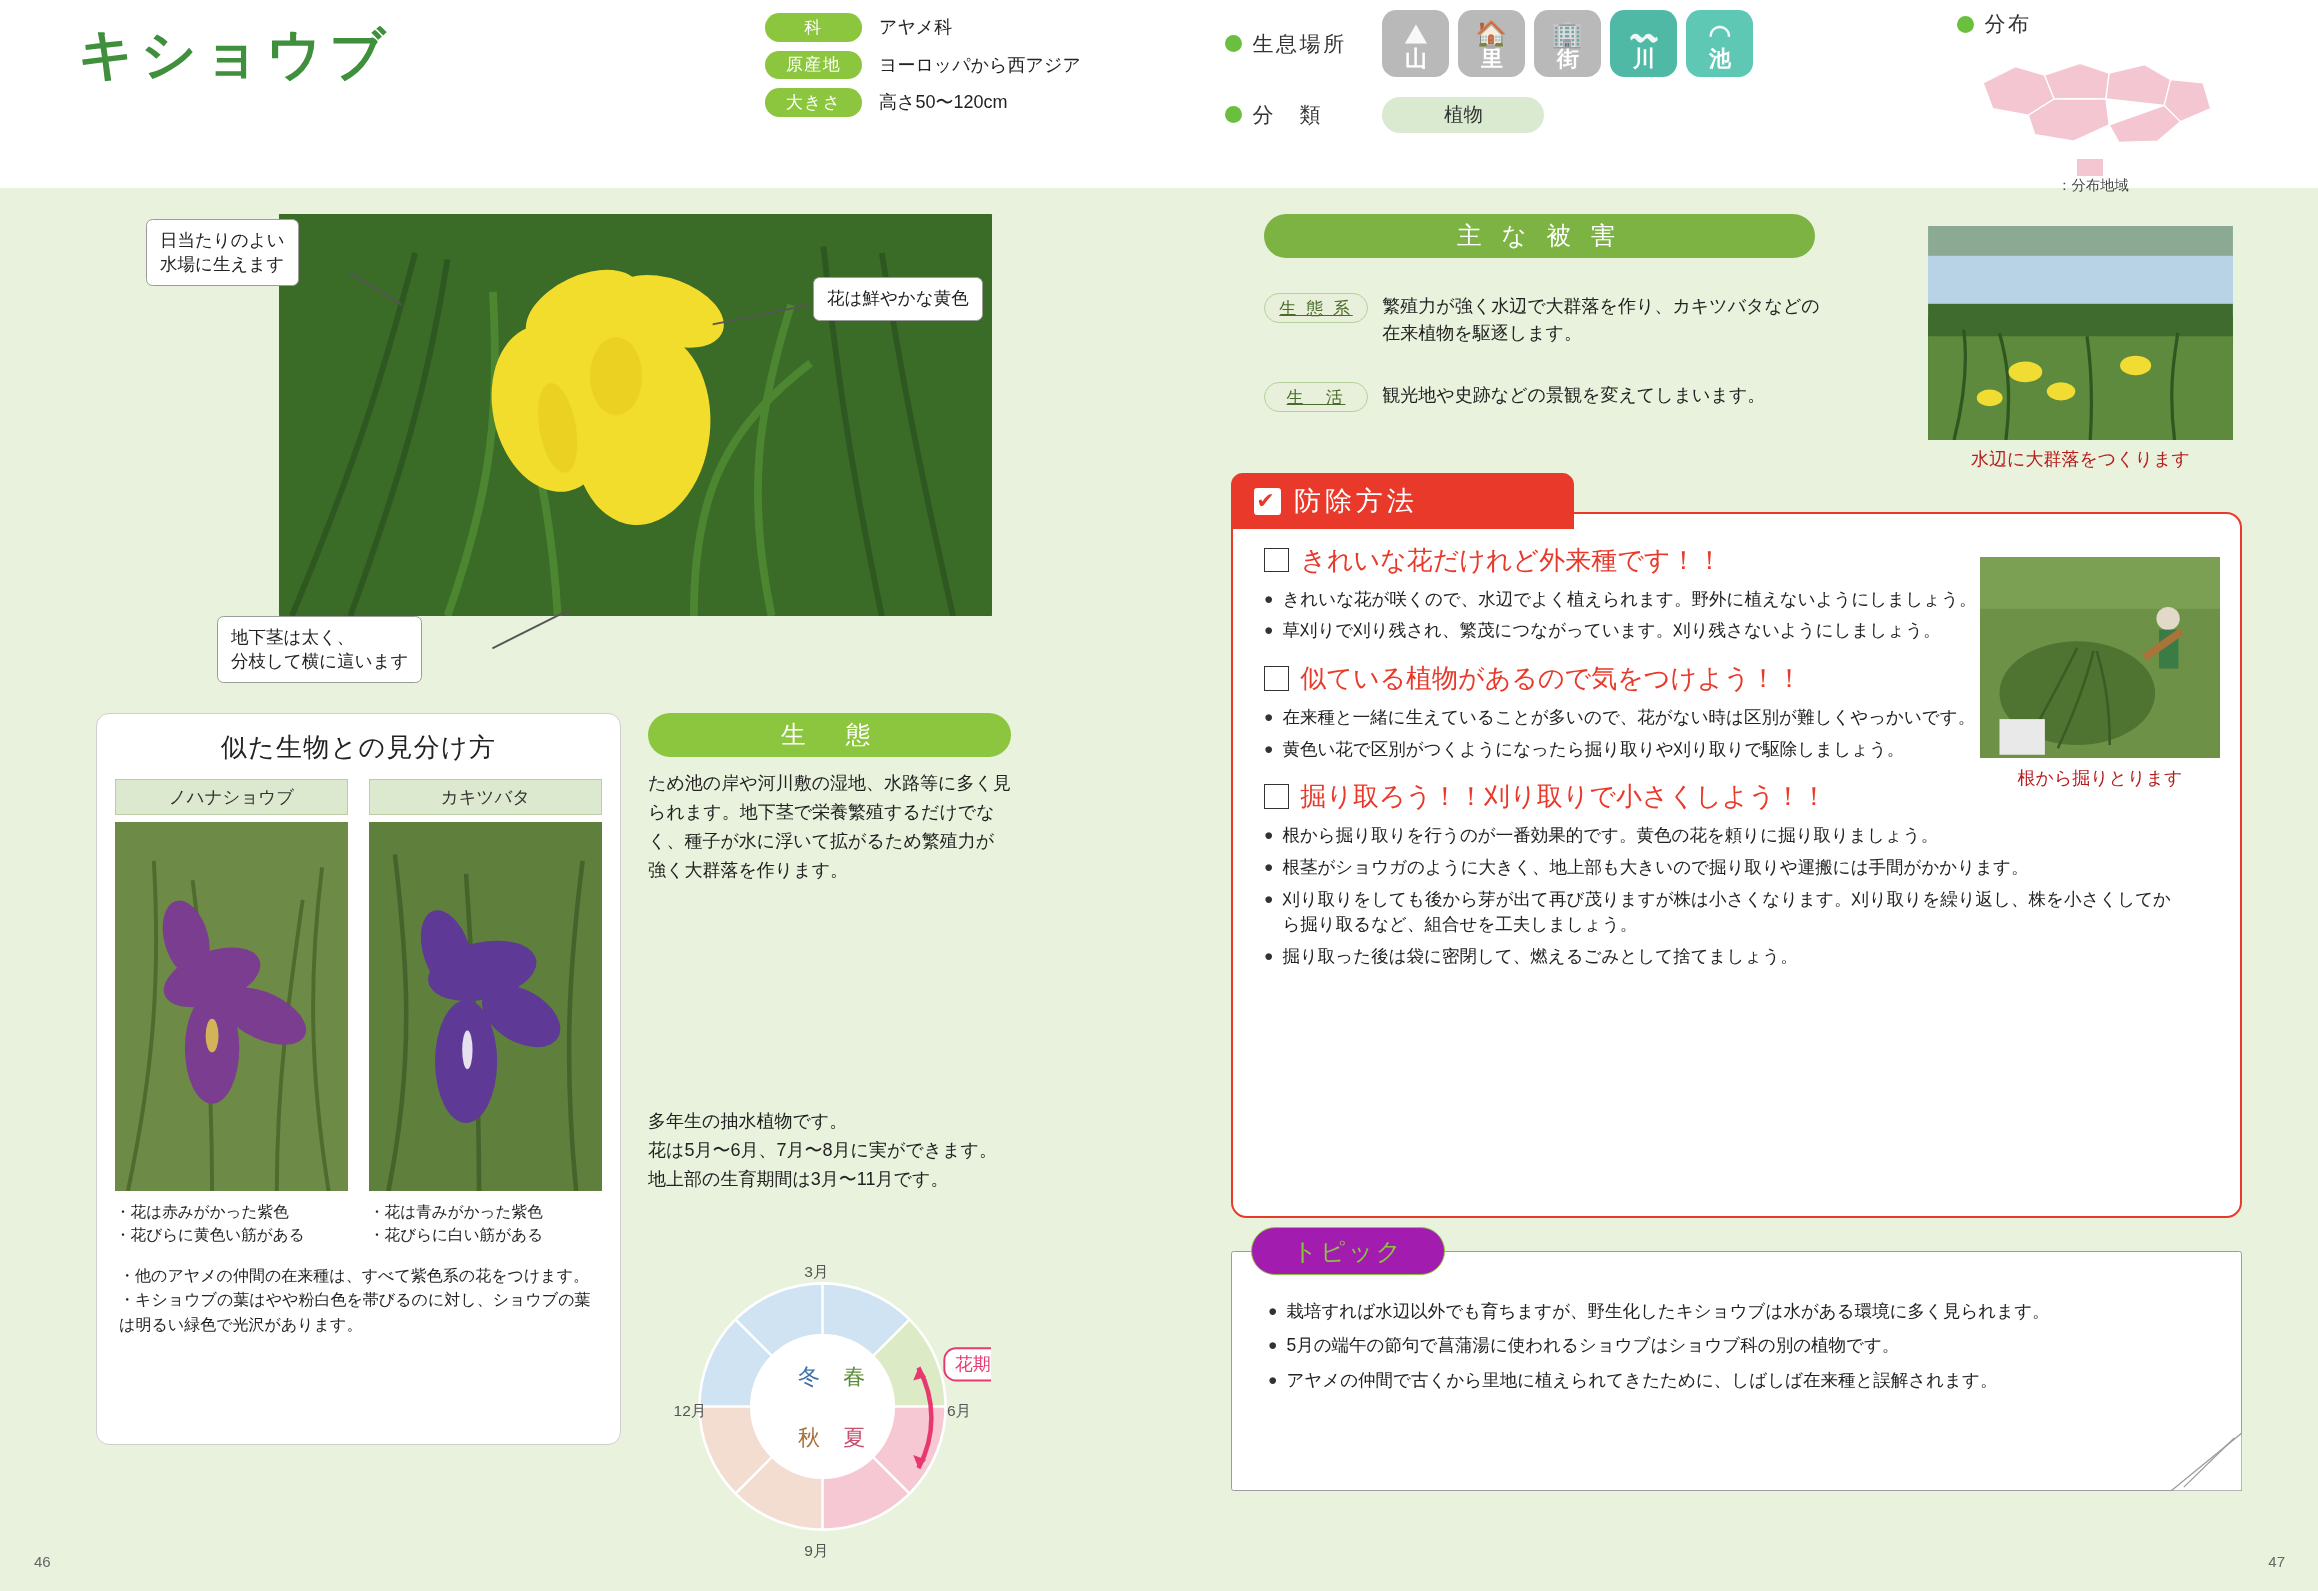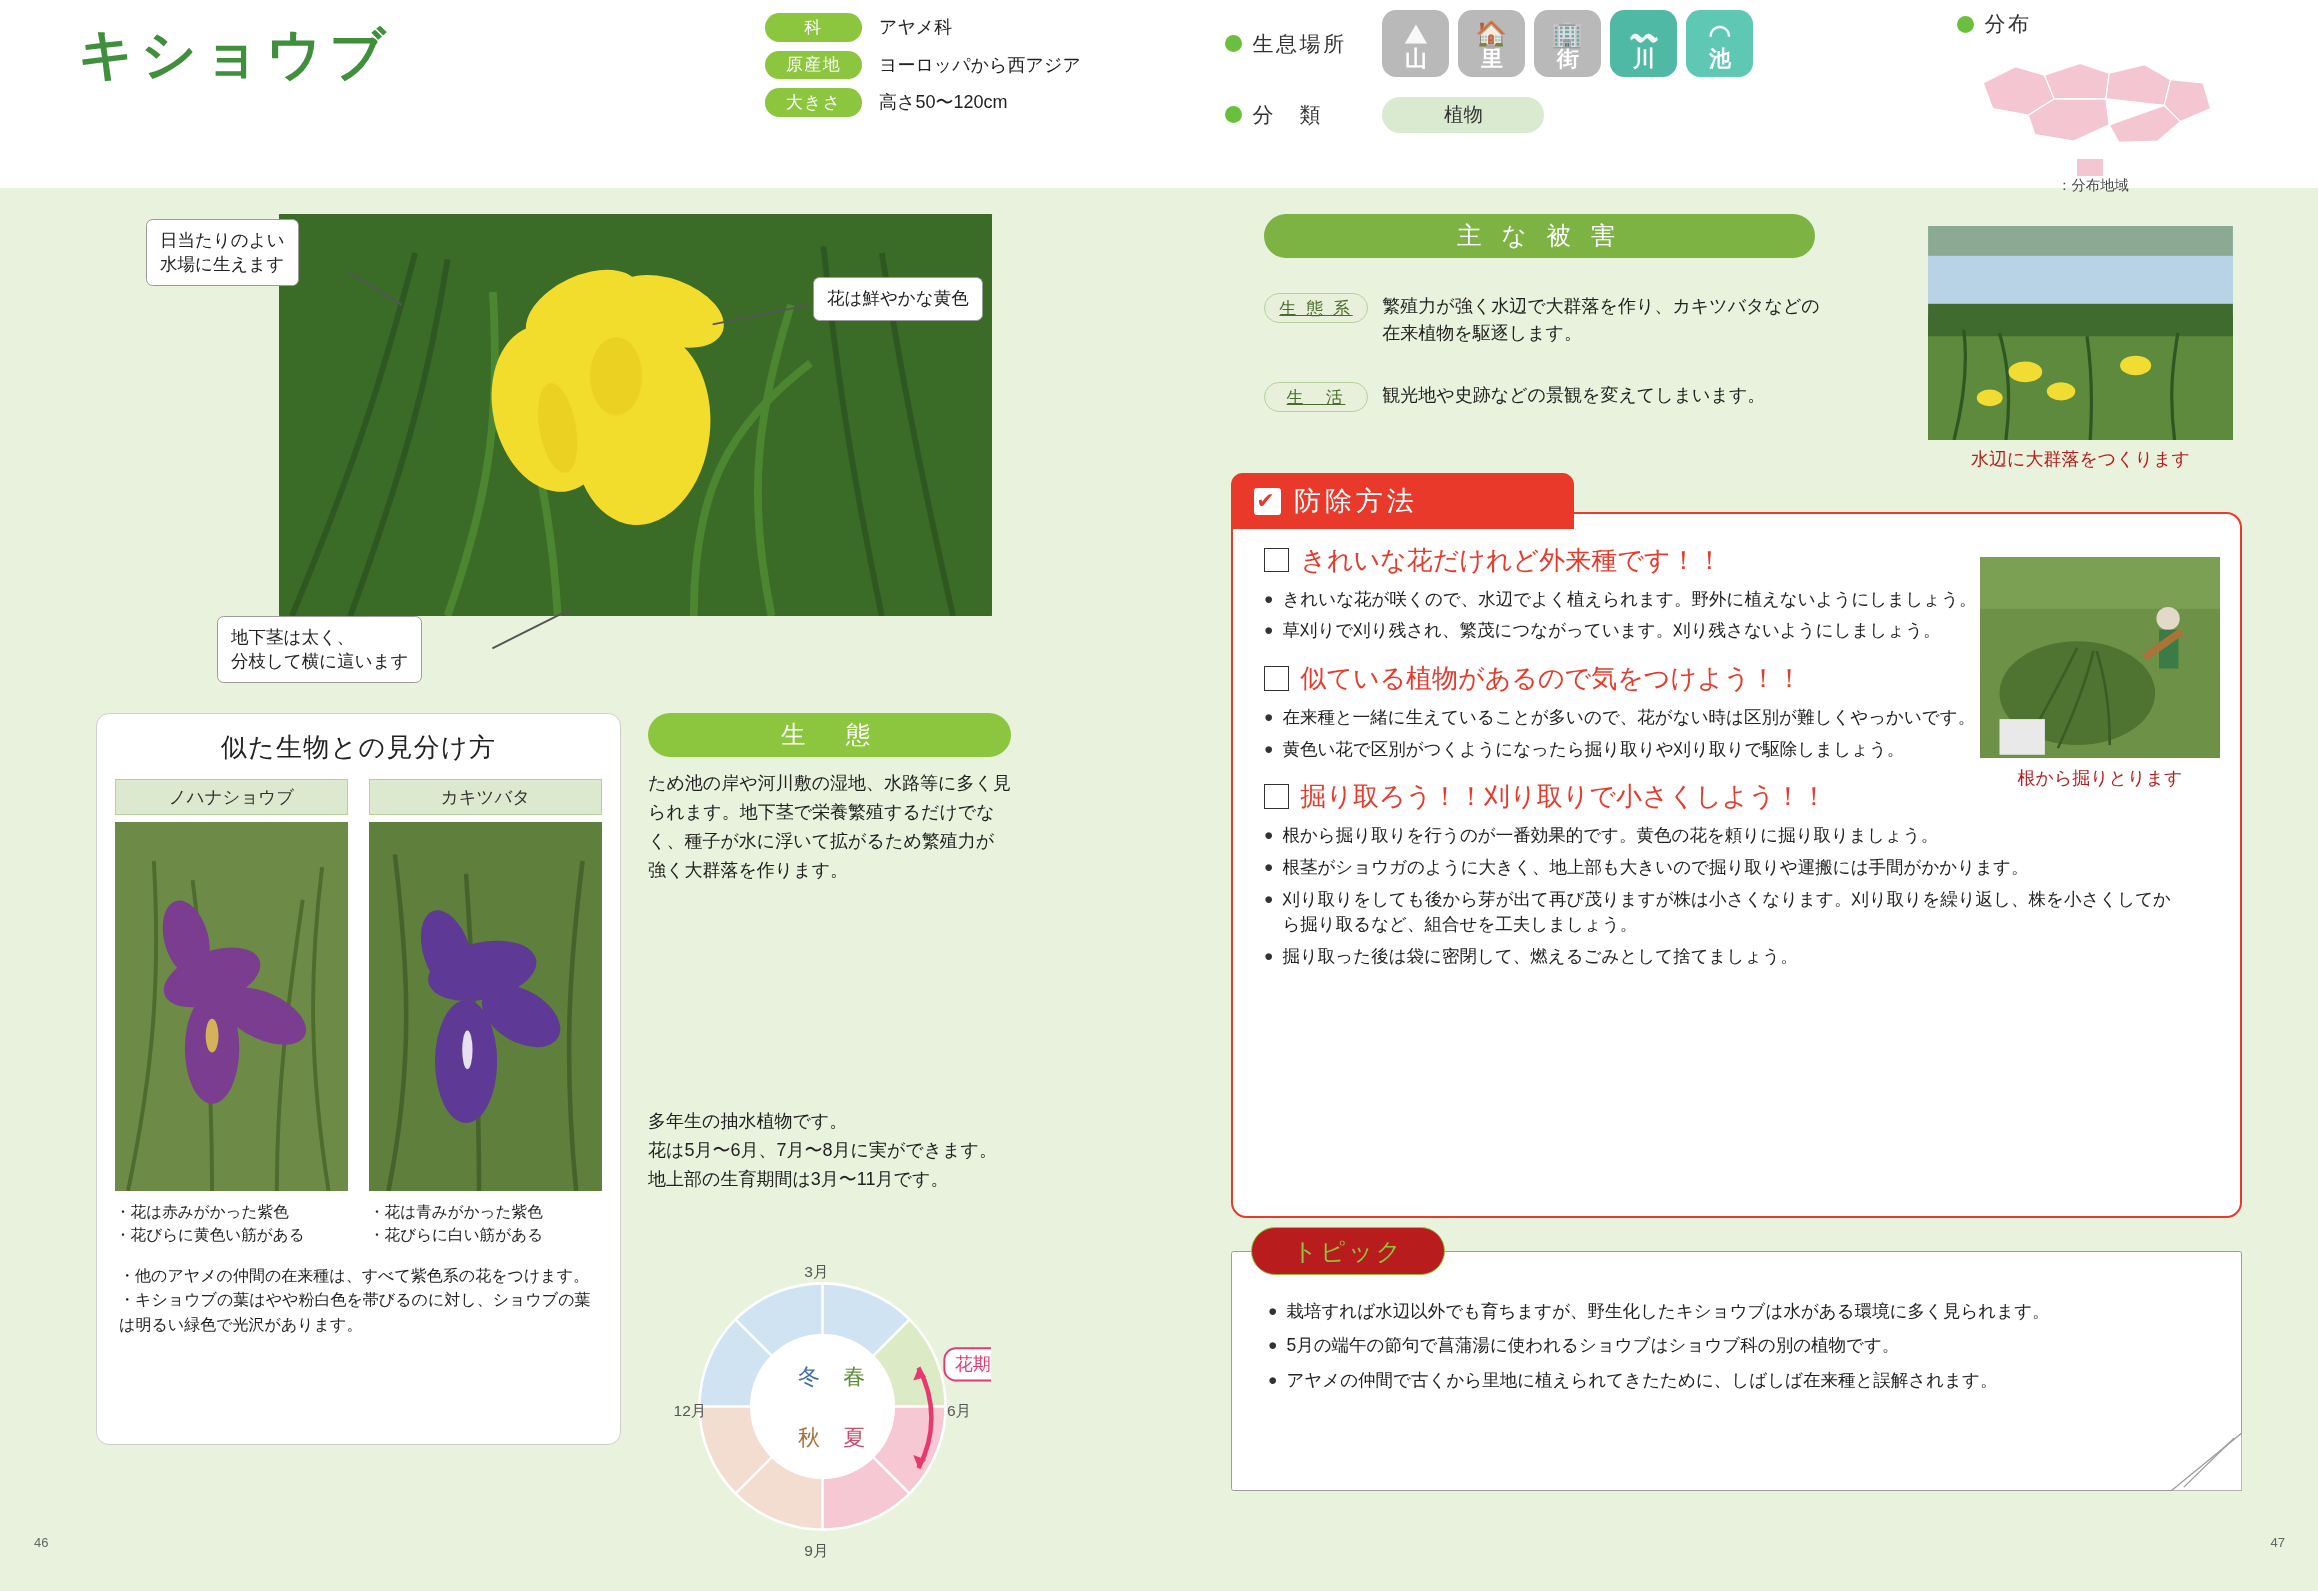--- a/index.html
+++ b/index.html
@@ -104,21 +104,21 @@
     border-radius:22px; background:#8cc63e; color:#ffffff; text-align:center;
     font-size:24.6px; letter-spacing:7.8px; line-height:44px; height:44px;
   }
   .eco-block { position:absolute; left:648px; top:713px; width:363px; }
   .eco-text { font-size:18px; color:#222; line-height:1.62; margin-top:11.7px; }
   .life-block { position:absolute; left:648px; top:959px; width:363px; }
 
   .wheel-wrap { position:absolute; left:667px; top:1166px; width:324px; height:311px; }
 
   .page-num {
-    position:absolute; bottom:42px; font-size:13px; color:#666;
+    position:absolute; bottom:22px; font-size:15px; color:#666;
   }
   .pn-left { left:34px; }
   .pn-right { right:34px; }
 
   
   .rh-bar {
     position:absolute; left:1264px; top:214px; width:551px; height:44px;
     border-radius:22px; background:#7cb342; color:#fff; text-align:center;
     font-size:24.6px; line-height:44px; letter-spacing:6.5px; z-index:3;
   }
@@ -163,21 +163,21 @@
     position:absolute; left:1980px; top:557px; width:240px; height:201px;
     background:linear-gradient(#6f9a4a,#41632c); overflow:hidden;
   }
 
   .topic-box {
     position:absolute; left:1231px; top:1251px; width:1011px; height:240px;
     border:1.3px solid #9d9d9d; background:#ffffff; border-radius:2.6px;
   }
   .topic-tab {
     position:absolute; left:1251px; top:1227px; width:194px; height:48px;
-    background:#b91c1c; border:1.9px solid #8cc63e; border-radius:24px;
+    background:#a21caf; border:1.9px solid #8cc63e; border-radius:24px;
     color:#8cc63e; font-size:24.6px; display:flex; align-items:center; justify-content:center;
     letter-spacing:2.6px; z-index:4;
   }
   .t-li { font-size:17.5px; color:#222; line-height:1.45; display:flex; margin-bottom:9px; }
 </style>
 </head>
 <body>
 
 <div class="page">
   <div class="left-page"></div>

